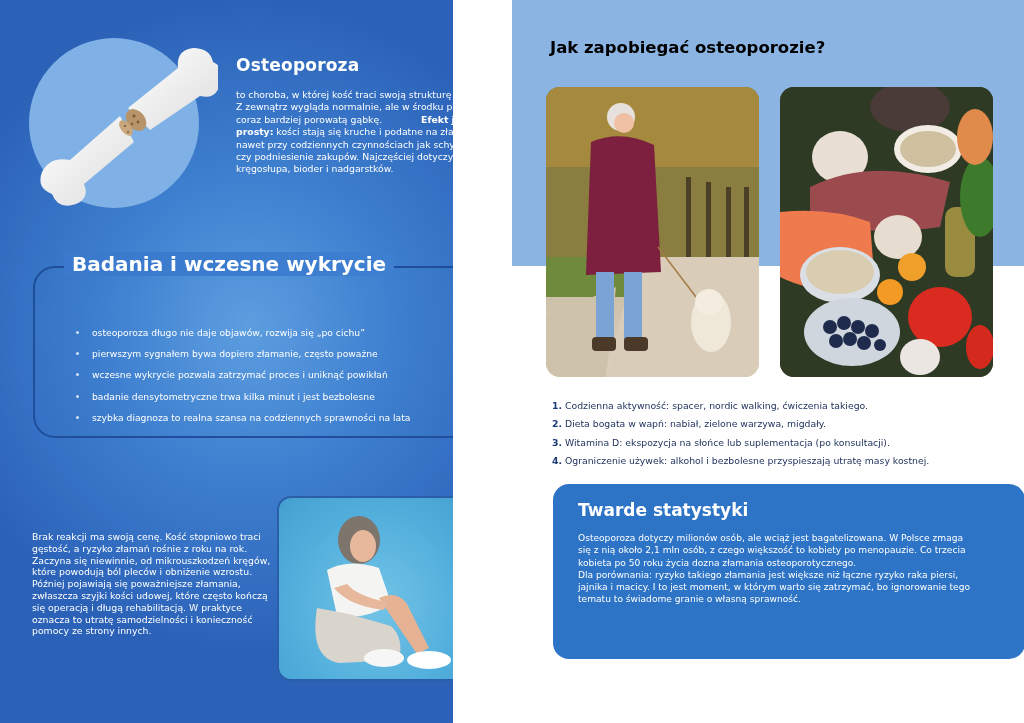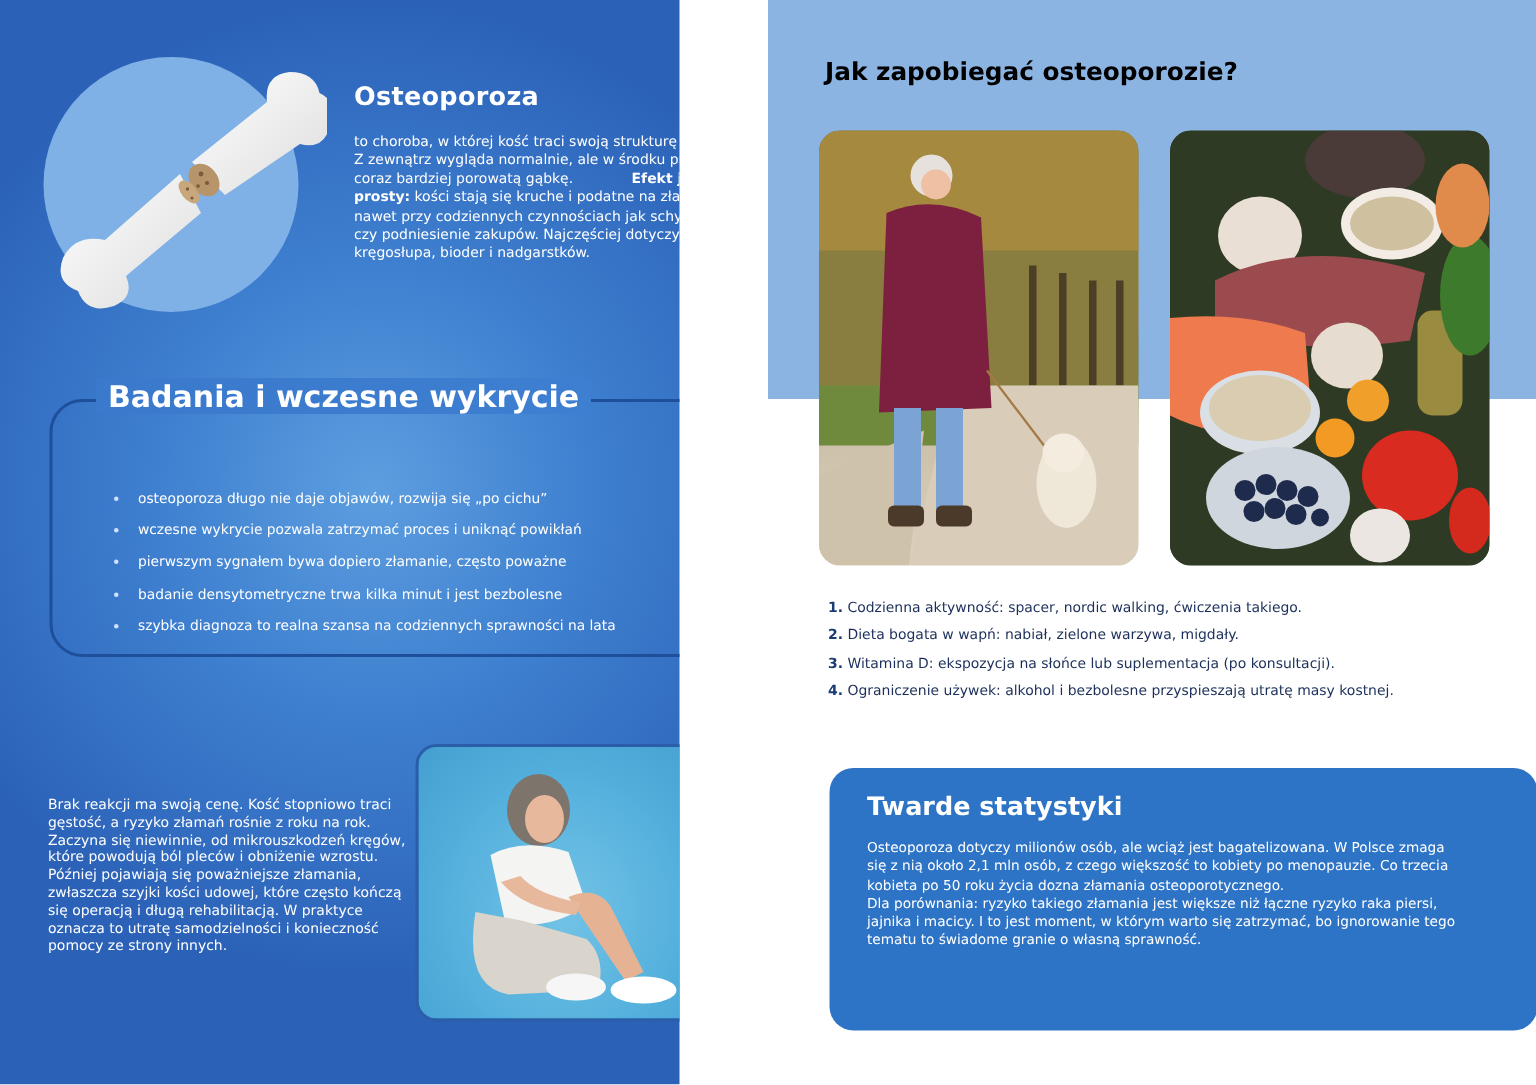--- a/index.html
+++ b/index.html
@@ -69,21 +69,21 @@
   .photo-food {
     position: absolute; left: 268px; top: 87px; width: 213px; height: 290px; border-radius: 14px; overflow: hidden;
     background: #3c4a2e;
   }
 
   .tips { position: absolute; left: 40px; top: 400px; width: 440px; list-style: none; }
   .tips li { font-size: 9.3px; color: #1b2f5a; height: 18.3px; line-height: 12px; }
   .tips li b { font-weight: bold; color: #1b3b75; }
 
   .stats-box {
-    position: absolute; left: 41px; top: 512px; width: 472px; height: 175px; border-radius: 16px;
+    position: absolute; left: 41px; top: 484px; width: 472px; height: 175px; border-radius: 16px;
     background: #2e74c6;
   }
   .stats-title { position: absolute; left: 25px; top: 16px; font-size: 17px; color: #fff; font-weight: bold; }
   .stats-text {
     position: absolute; left: 25px; top: 48px; width: 400px; font-size: 9.1px; line-height: 12.3px; color: #fff;
   }
   .stats-text b { font-weight: normal; }
 </style>
 </head>
 <body>
@@ -116,22 +116,22 @@
     </g>
   </svg>
 
   <div class="title-osteo h-white">Osteoporoza</div>
   <p class="p-osteo"><span>to choroba, w której kość traci swoją strukturę od środka. Z zewnątrz wygląda normalnie, ale w środku przypomina coraz bardziej porowatą gąbkę. </span><b>Efekt jest prosty:</b><span> kości stają się kruche i podatne na złamania, nawet przy codziennych czynnościach jak schylenie się czy podniesienie zakupów. Najczęściej dotyczy kręgosłupa, bioder i nadgarstków.</span></p>
 
   <div class="badania-box"></div>
   <div class="badania-title">Badania i wczesne wykrycie</div>
   <ul class="badania-list">
     <li><span class="dot"></span><span>osteoporoza długo nie daje objawów, rozwija się „po cichu”</span></li>
+    <li><span class="dot"></span><span>pierwszym sygnałem bywa dopiero złamanie, często poważne</span></li>
     <li><span class="dot"></span><span>wczesne wykrycie pozwala zatrzymać proces i uniknąć powikłań</span></li>
-    <li><span class="dot"></span><span>pierwszym sygnałem bywa dopiero złamanie, często poważne</span></li>
     <li><span class="dot"></span><span>badanie densytometryczne trwa kilka minut i jest bezbolesne</span></li>
     <li><span class="dot"></span><span>szybka diagnoza to realna szansa na codziennych sprawności na lata</span></li>
   </ul>
 
   <p class="p-rozwoj">Brak reakcji ma swoją cenę. Kość stopniowo traci gęstość, a ryzyko złamań rośnie z roku na rok. Zaczyna się niewinnie, od mikrouszkodzeń kręgów, które powodują ból pleców i obniżenie wzrostu. Później pojawiają się poważniejsze złamania, zwłaszcza szyjki kości udowej, które często kończą się operacją i długą rehabilitacją. W praktyce oznacza to utratę samodzielności i konieczność pomocy ze strony innych.</p>
 
   <div class="woman-photo">
     <svg width="198" height="185" viewBox="0 0 198 185">
 
       <ellipse cx="80" cy="42" rx="21" ry="24" fill="#7d746c"></ellipse>

